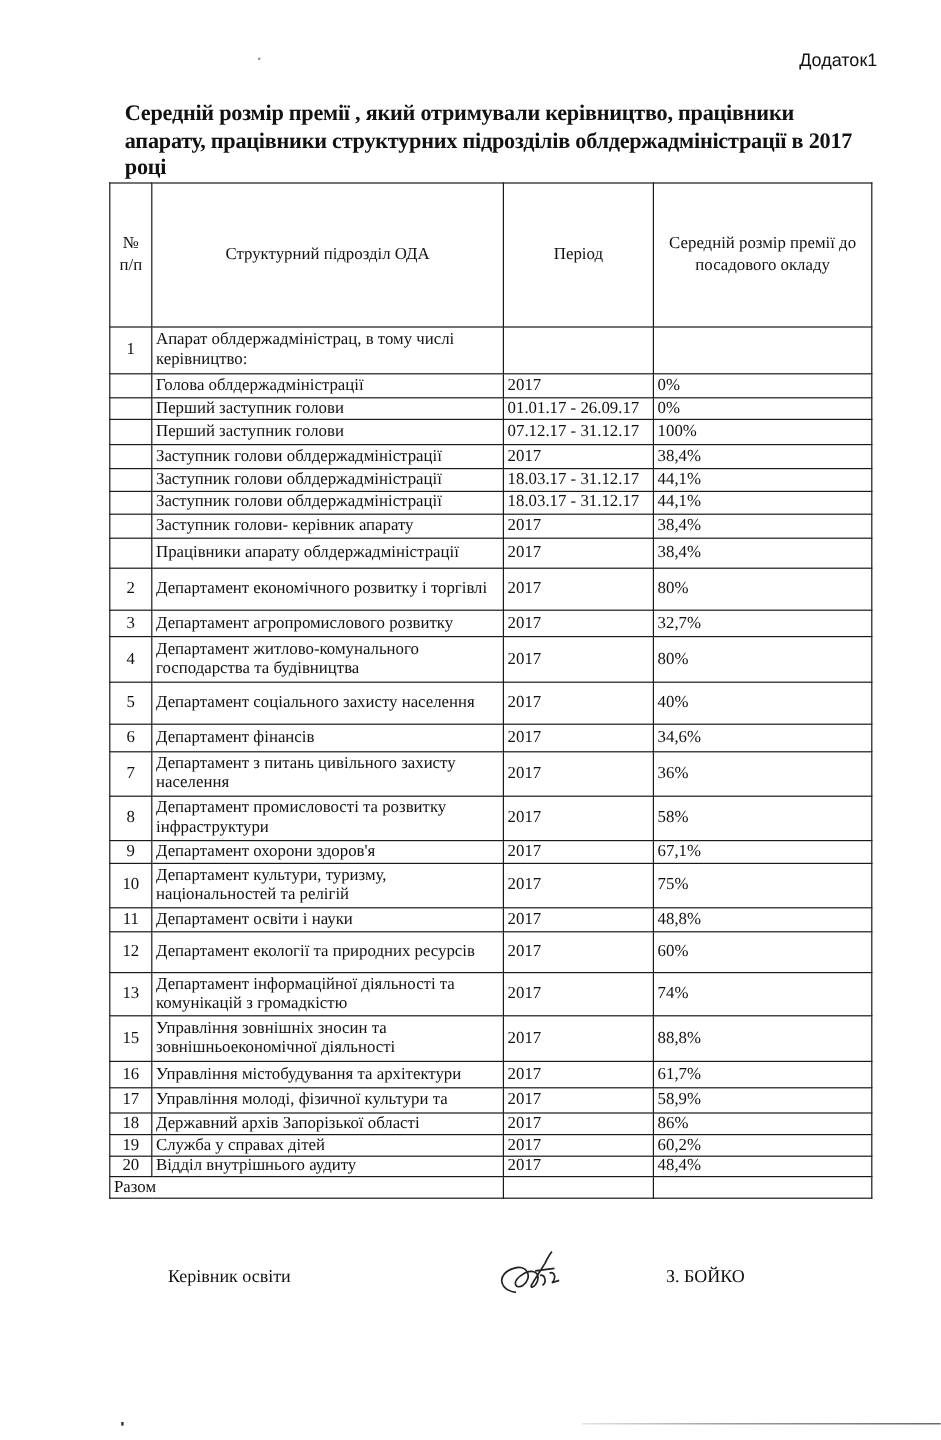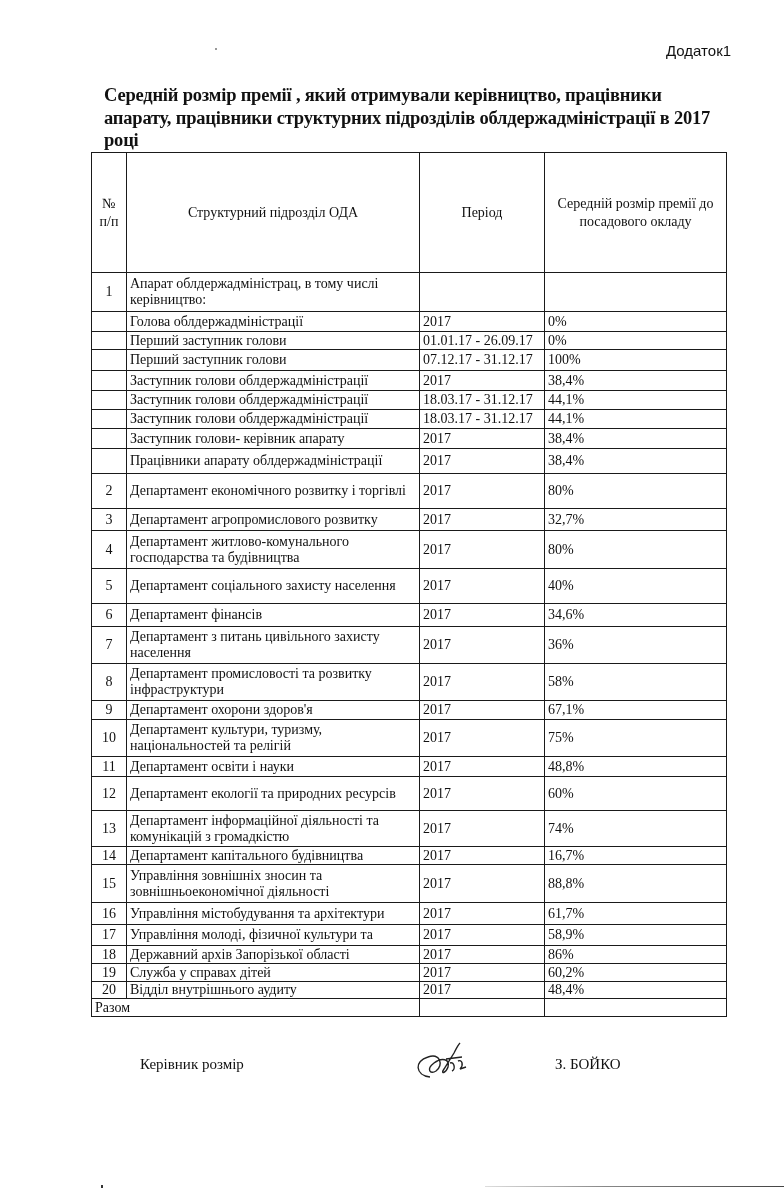--- a/index.html
+++ b/index.html
@@ -236,26 +236,20 @@
         <td class="name">Департамент екології та природних ресурсів</td>
         <td class="center">2017</td>
         <td class="center">60%</td>
       </tr>
       <tr style="height: 36px;">
         <td class="num">13</td>
         <td class="name">Департамент інформаційної діяльності та комунікацій з громадкістю</td>
         <td class="center">2017</td>
         <td class="center">74%</td>
       </tr>
-      <tr style="height: 18px;">
-        <td class="num">14</td>
-        <td class="name">Департамент капітального будівництва</td>
-        <td class="center">2017</td>
-        <td class="center">16,7%</td>
-      </tr>
       <tr style="height: 38px;">
         <td class="num">15</td>
         <td class="name">Управління зовнішніх зносин та зовнішньоекономічної діяльності</td>
         <td class="center">2017</td>
         <td class="center">88,8%</td>
       </tr>
       <tr style="height: 22px;">
         <td class="num">16</td>
         <td class="name">Управління містобудування та архітектури</td>
         <td class="center">2017</td>
@@ -287,21 +281,21 @@
       </tr>
       <tr style="height: 18px;">
         <td colspan="2" class="center">Разом</td>
         <td></td>
         <td></td>
       </tr>
     </tbody>
 </table>
 
 <div class="sign-row">
-  <span class="sign-label">Керівник розмір</span>
+  <span class="sign-label">Керівник освіти</span>
   <span class="sign-glyph">
     <svg width="70" height="45" viewBox="0 0 70 45">
       <path d="M20 38 C5 36 4 22 18 18 C30 14 34 26 26 32 C20 36 16 30 24 24 C32 18 40 20 38 28 C36 34 30 36 34 30 L44 14 C46 10 48 6 50 4 M40 24 C44 22 46 30 42 32 M48 22 C52 20 54 26 50 30 L56 28 M36 20 L52 18" fill="none" stroke="#222" stroke-width="1.4"></path>
     </svg>
   </span>
   <span class="sign-name">З. БОЙКО</span>
 </div>
 
 <div class="dot-bottom"></div>
 <div class="scan-line"></div>

